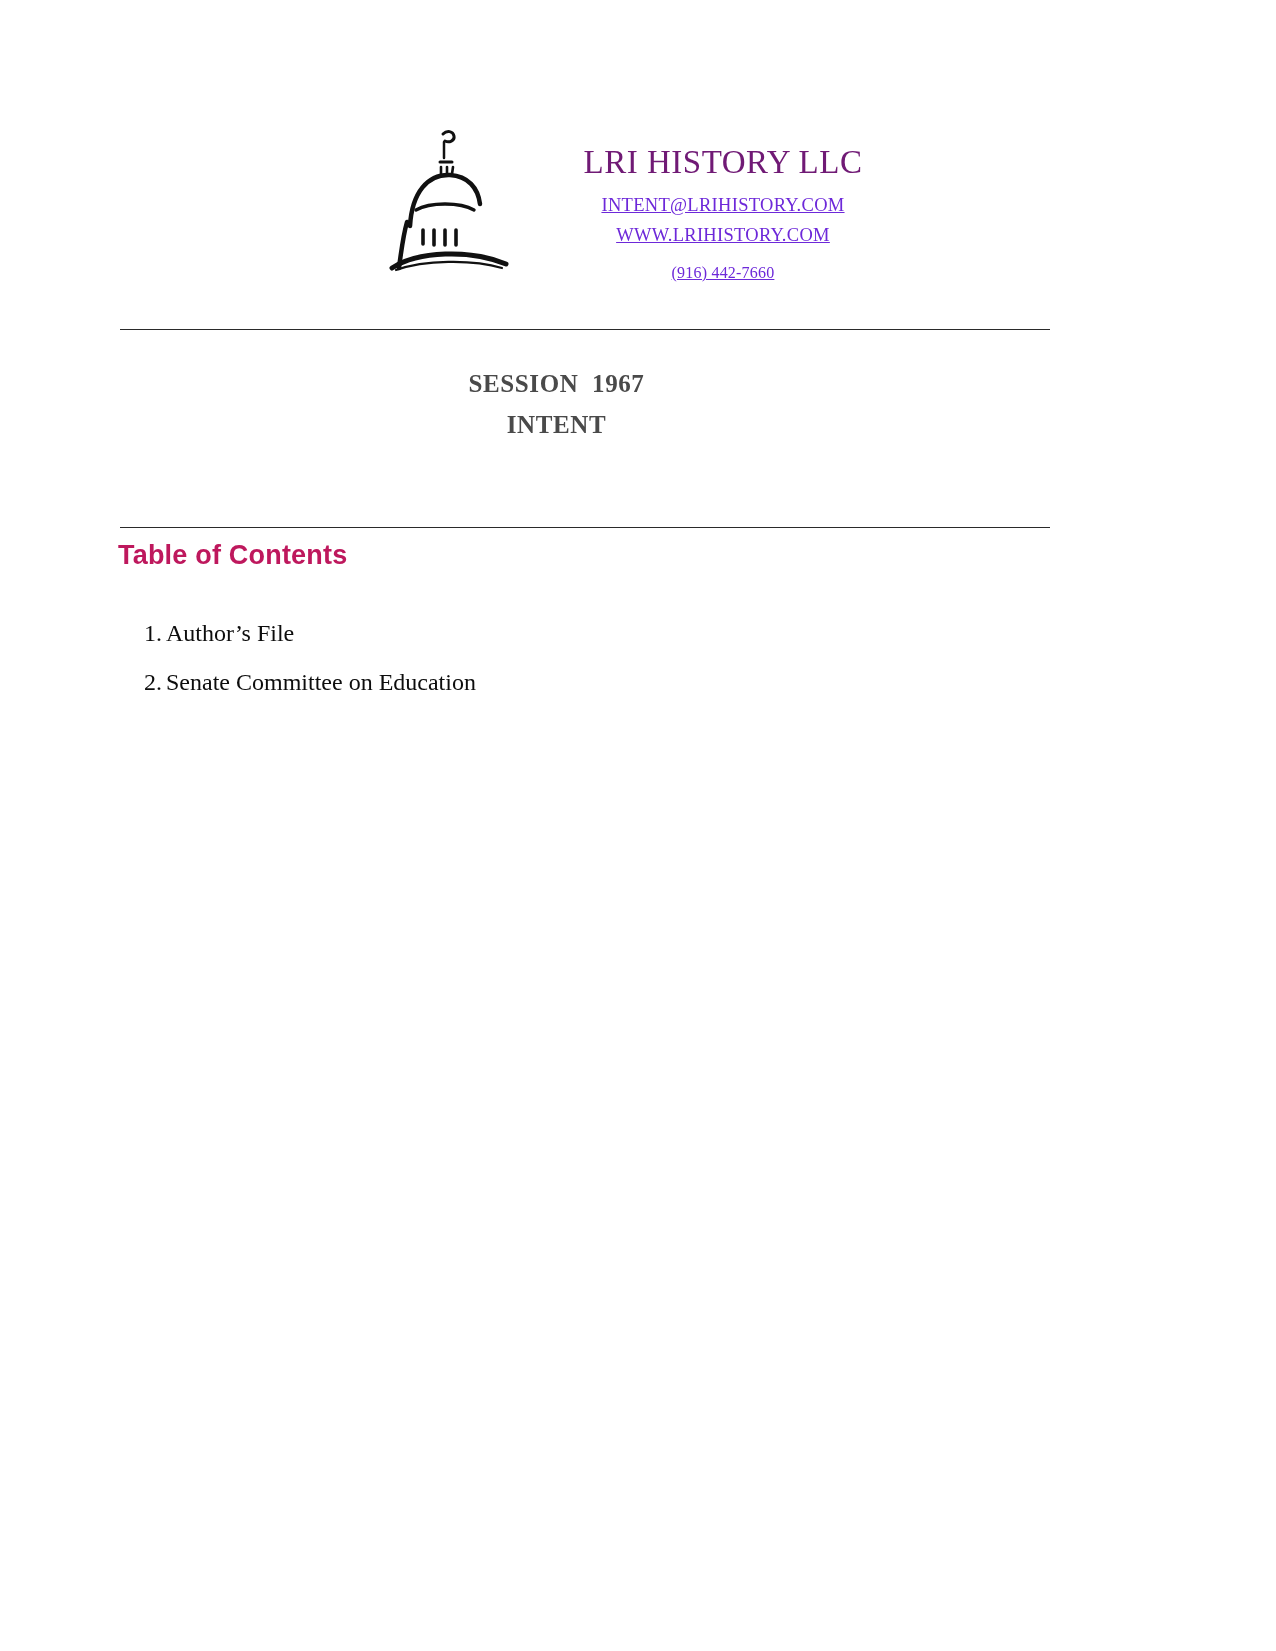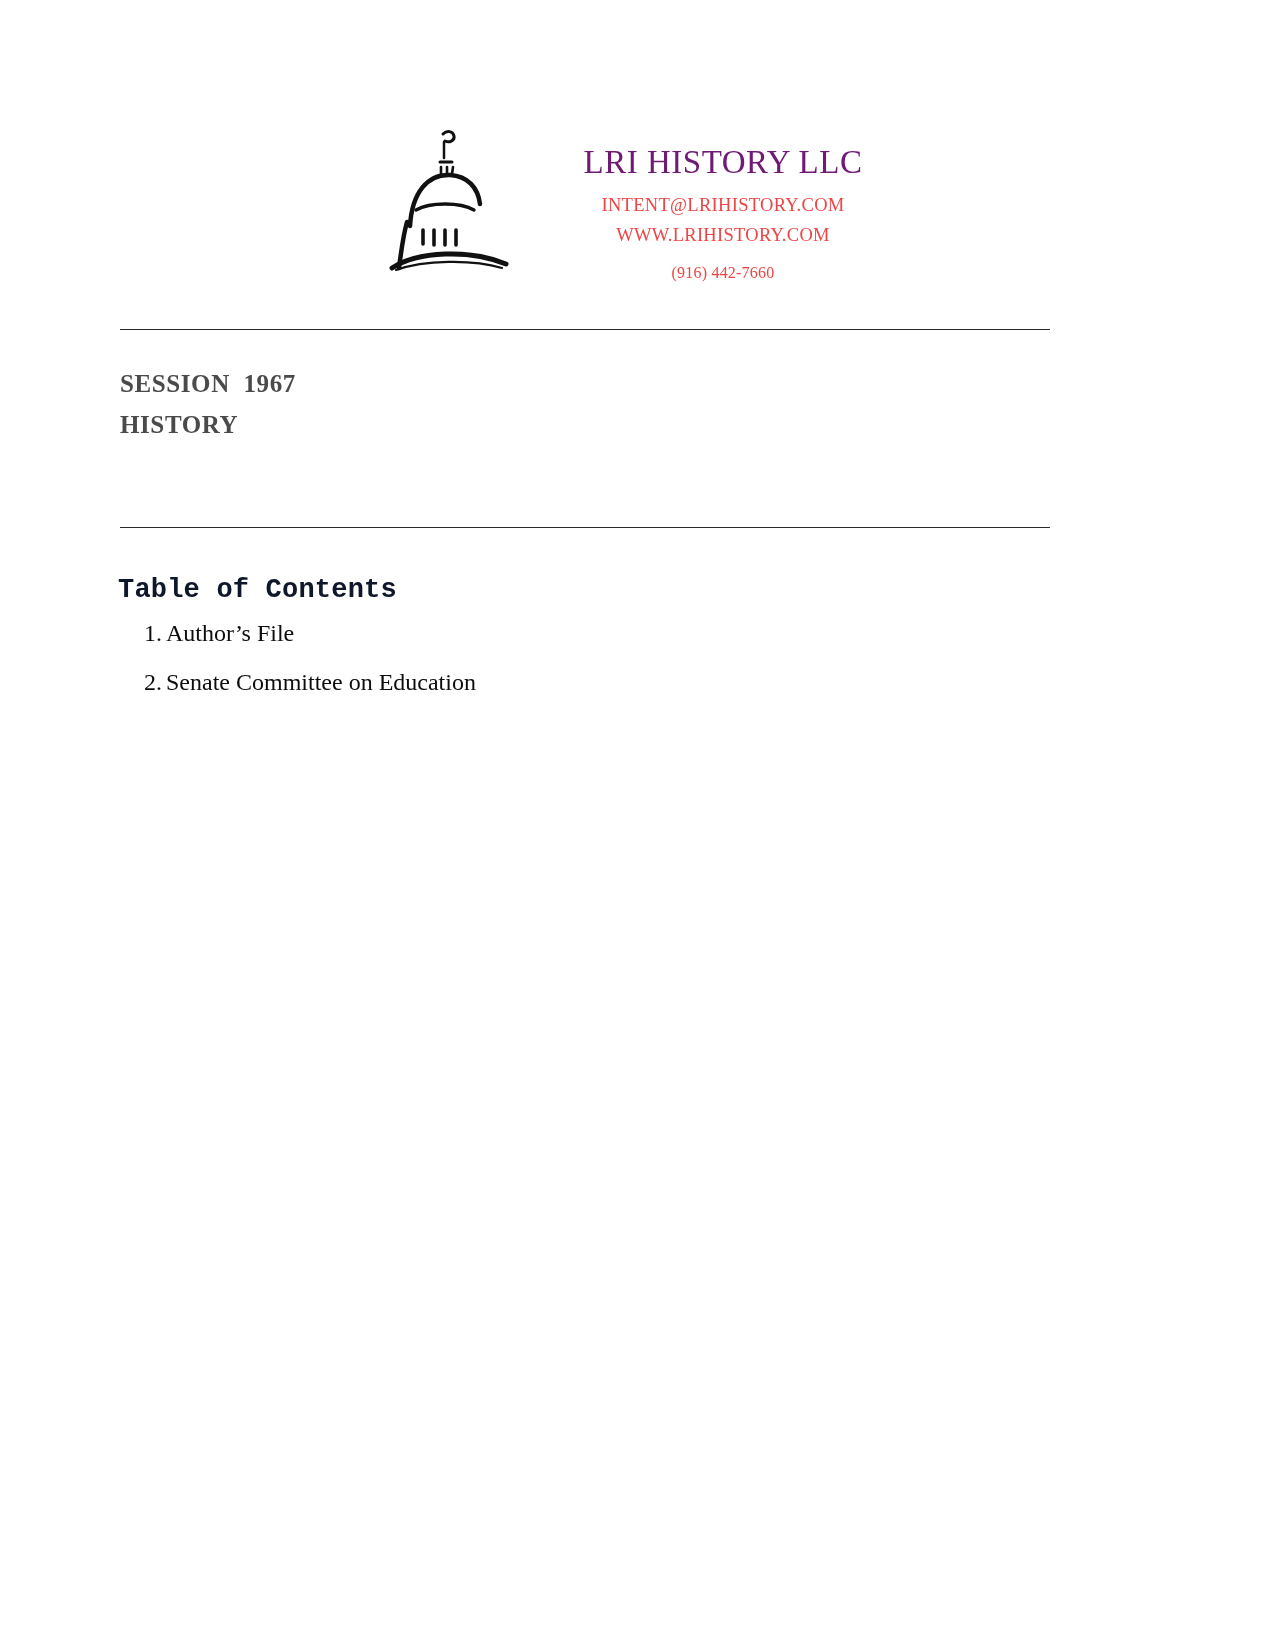--- a/index.html
+++ b/index.html
@@ -57,23 +57,24 @@
     font-size: 33px;
     letter-spacing: 0.5px;
     color: #701a75;
     white-space: nowrap;
     margin-bottom: 14px;
   }
   .contact-line {
     font-family: "Liberation Serif", serif;
     font-size: 18.5px;
     letter-spacing: 0.3px;
-    color: #ef4444;
+    color: #6d28d9;
     margin-bottom: 9px;
     white-space: nowrap;
+    text-decoration: underline;
   }
   .contact-line.phone {
     font-size: 16px;
     letter-spacing: 0.2px;
     margin-top: 18px;
   }
 
   
   .rule {
     position: absolute;
@@ -84,41 +85,41 @@
   }
   .rule-top { top: 329px; }
   .rule-bottom { top: 527px; }
 
   
   .bill-header {
     position: absolute;
     left: 120px;
     width: 873px;
     top: 364px;
-    text-align: left;
+    text-align: center;
     color: #4a4a4a;
     font-weight: bold;
   }
   .bill-line {
     font-family: "Liberation Serif", serif;
     font-size: 25px;
     letter-spacing: 0.6px;
     line-height: 1.62;
     white-space: pre;
   }
 
   
   .toc-title {
     position: absolute;
     left: 118px;
-    top: 575px;
-    font-family: Liberation Mono, monospace;
+    top: 540px;
+    font-family: Liberation Sans, sans-serif;
     font-size: 27px;
     font-weight: bold;
-    color: #0f172a;
+    color: #be185d;
     letter-spacing: 0.2px;
   }
   .toc-list {
     position: absolute;
     left: 118px;
     top: 620px;
     width: 800px;
   }
   .toc-item {
     display: flex;
@@ -184,21 +185,21 @@
       </div>
 
     </div>
   </div>
 
   <div class="rule rule-top"></div>
   <div class="rule rule-bottom"></div>
 
   <div class="bill-header">
     <div class="bill-line">SESSION  1967</div>
-    <div class="bill-line">HISTORY</div>
+    <div class="bill-line">INTENT</div>
   </div>
 
   <div class="toc-title">Table of Contents</div>
 
   <div class="toc-list">
     <div class="toc-item">
       <span class="toc-num">1.</span>
       <span class="toc-label">Author’s File</span>
     </div>
     <div class="toc-item">

